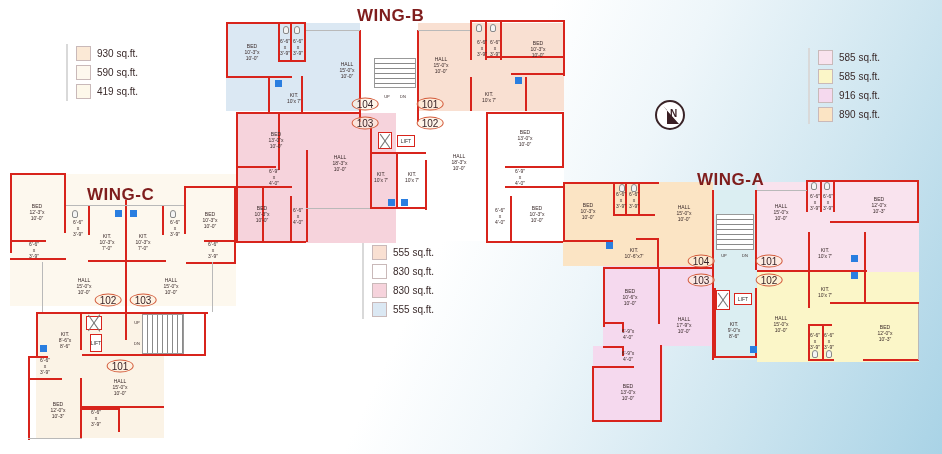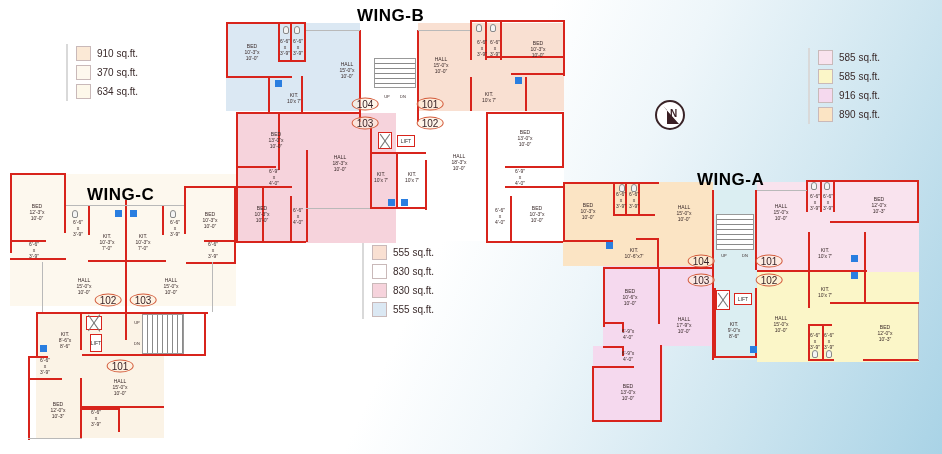--- a/index.html
+++ b/index.html
@@ -4,21 +4,21 @@
 <style>
   html,body{margin:0;padding:0;}
   body{width:942px;height:454px;overflow:hidden;position:relative;
     font-family:"Liberation Sans",sans-serif;
     background:linear-gradient(115deg,#ffffff 0%,#ffffff 48%,#eef6fa 62%,#cfe6f0 80%,#a9d3e6 100%);}
   .abs{position:absolute;}
   .room{position:absolute;box-sizing:border-box;}
   .w{position:absolute;background:#d8241c;}
   .g{position:absolute;background:#b9b9b9;}
   .lbl{position:absolute;font-size:5px;line-height:6px;color:#3a2a2a;text-align:center;white-space:pre;transform:translate(-50%,-50%);}
-  .wing-title{position:absolute;font-weight:bold;font-size:17px;color:#000000;letter-spacing:0.5px;}
+  .wing-title{position:absolute;font-weight:bold;font-size:17px;color:#7f1d1d;letter-spacing:0.5px;}
   .unit{position:absolute;font-size:10px;line-height:11px;color:#3a2428;border:1.3px solid #d35a3a;border-radius:50%;padding:0 4px;background:rgba(255,240,220,0.6);transform:translate(-50%,-50%);}
   .legend{position:absolute;border-left:2px solid #d9d9d9;padding-left:8px;}
   .leg-row{display:flex;align-items:center;height:19px;}
   .sw{width:13px;height:13px;border:1px solid #c9b9b9;margin-right:6px;}
   .leg-txt{font-size:10px;color:#3a2a2a;}
   .lift{position:absolute;border:1.5px solid #d8241c;background:#fff;font-size:5px;color:#333;display:flex;align-items:center;justify-content:center;box-sizing:border-box;}
   .shaft{position:absolute;border:1.5px solid #d8241c;box-sizing:border-box;background:#fff;}
   .shaft:before,.shaft:after{content:"";position:absolute;left:50%;top:50%;width:140%;height:1px;background:#777;}
   .shaft:before{transform:translate(-50%,-50%) rotate(55deg);} .shaft:after{transform:translate(-50%,-50%) rotate(-55deg);}
   .stair{position:absolute;background:repeating-linear-gradient(180deg,#fff 0,#fff 4px,#8a8a8a 4px,#8a8a8a 5px);border:1px solid #999;box-sizing:border-box;}
@@ -411,29 +411,29 @@
 <div class="compass" style="left:655px;top:100px;">
   <svg width="26" height="26" viewBox="0 0 26 26" style="position:absolute;left:0;top:0;">
     <polygon points="6,4 10,8 10,22 22,22" fill="#3a1f24"></polygon>
   </svg>
   <span class="abs" style="left:13px;top:6px;font-size:10px;font-weight:bold;color:#3a1f24;">N</span>
 </div>
 
 <div class="legend" style="left:66px;top:44px;">
   <div class="leg-row">
       <div class="sw" style="background:#fbe9d6;"></div>
-      <span class="leg-txt">910 sq.ft.</span>
+      <span class="leg-txt">930 sq.ft.</span>
     </div>
   <div class="leg-row">
       <div class="sw" style="background:#fdf8ee;"></div>
-      <span class="leg-txt">370 sq.ft.</span>
+      <span class="leg-txt">590 sq.ft.</span>
     </div>
   <div class="leg-row">
       <div class="sw" style="background:#fdf8ea;"></div>
-      <span class="leg-txt">634 sq.ft.</span>
+      <span class="leg-txt">419 sq.ft.</span>
     </div>
 </div>
 
 <div class="legend" style="left:362px;top:243px;">
   <div class="leg-row">
       <div class="sw" style="background:#f9e0d2;"></div>
       <span class="leg-txt">555 sq.ft.</span>
     </div>
   <div class="leg-row">
       <div class="sw" style="background:#ffffff;"></div>

